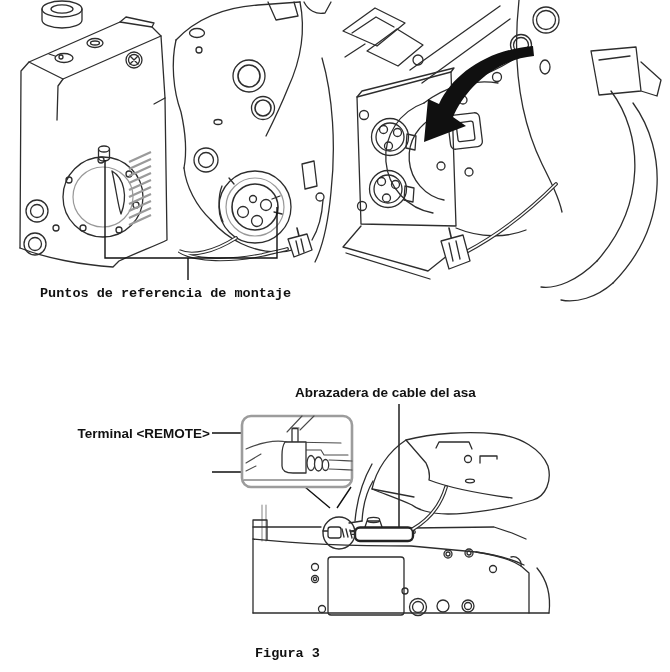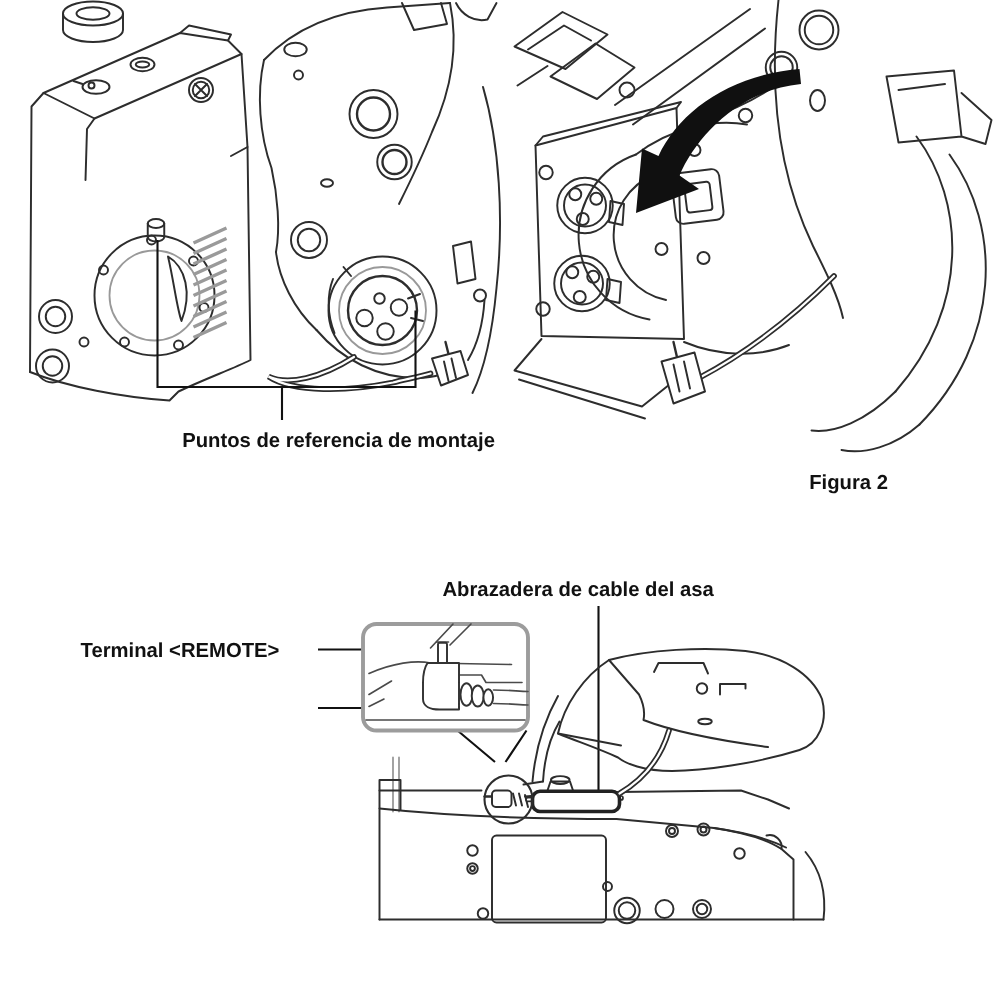--- a/index.html
+++ b/index.html
@@ -5,22 +5,22 @@
   html,body{margin:0;padding:0;background:#ffffff;}
   .canvas{
     position:relative;width:670px;height:672px;background:#fff;overflow:hidden;
     font-family:"Liberation Sans", sans-serif;
   }
   .art{position:absolute;left:0;top:0;}
   .lbl{
     position:absolute;font-weight:bold;font-size:13.5px;line-height:15px;color:#111;
     white-space:nowrap;
   }
-  .ctr{text-align:right;}
-  .rgt{text-align:center;}
+  .ctr{text-align:left;font-family:Liberation Mono, monospace;}
+  .rgt{text-align:right;}
   svg *{vector-effect:non-scaling-stroke;}
   .ln{fill:none;stroke:#2d2d2d;stroke-width:1.3;stroke-linecap:round;stroke-linejoin:round;}
   .ln2{fill:none;stroke:#2d2d2d;stroke-width:1.6;stroke-linecap:round;stroke-linejoin:round;}
   .thin{fill:none;stroke:#4a4a4a;stroke-width:1.1;stroke-linecap:round;stroke-linejoin:round;}
   .gry{fill:none;stroke:#999;stroke-width:1.2;stroke-linecap:round;}
   .grille{fill:none;stroke:#9a9a9a;stroke-width:2.3;}
   .ldr{fill:none;stroke:#111;stroke-width:1.4;}
   .wfill{fill:#fff;stroke:#2d2d2d;stroke-width:1.3;stroke-linejoin:round;}
   .wfill2{fill:#fff;stroke:#333;stroke-width:1.3;stroke-linejoin:round;}
   .cable{fill:none;stroke:#2d2d2d;stroke-width:3.8;stroke-linecap:round;}
@@ -244,20 +244,20 @@
         <circle class="ln" cx="418" cy="607" r="5.5"></circle>
       <circle class="ln" cx="443" cy="606" r="6"></circle>
       <circle class="ln" cx="468" cy="606" r="6"></circle>
         <circle class="ln" cx="468" cy="606" r="3.5"></circle>
     </g>
   </svg>
 
   <div class="lbl ctr" style="left:40px;top:286px;width:290px;">Puntos de referencia de montaje</div>
 
 
-  <div class="lbl ctr" style="left:442px;top:314px;width:150px;">Figura 2</div>
 
   <div class="lbl" style="left:295px;top:385px;text-align:center;">Abrazadera de cable del asa</div>
 
   <div class="lbl rgt" style="left:30px;top:426px;width:180px;">Terminal &lt;REMOTE&gt;</div>
 
 
+  <div class="lbl ctr" style="left:255px;top:646px;width:150px;">Figura 3</div>
 </div>
 
 </body></html>

